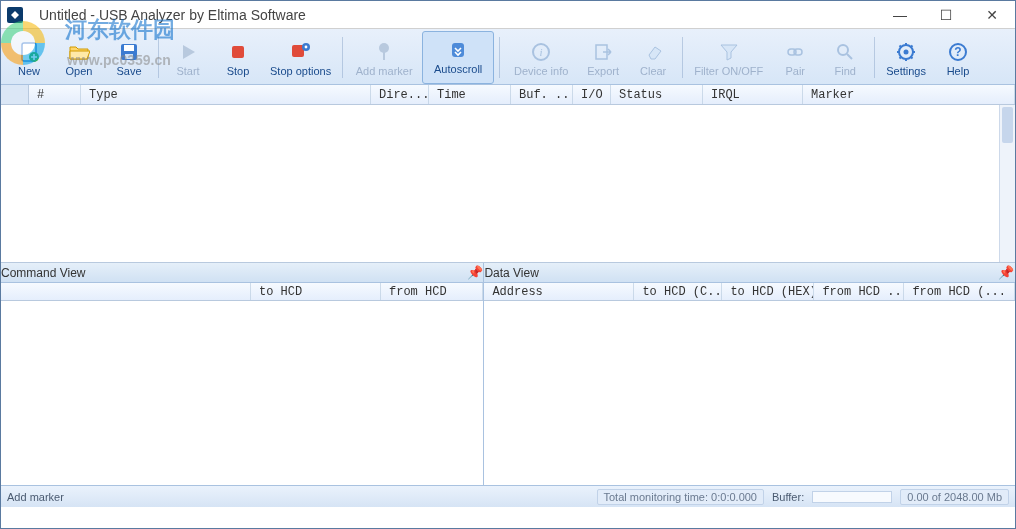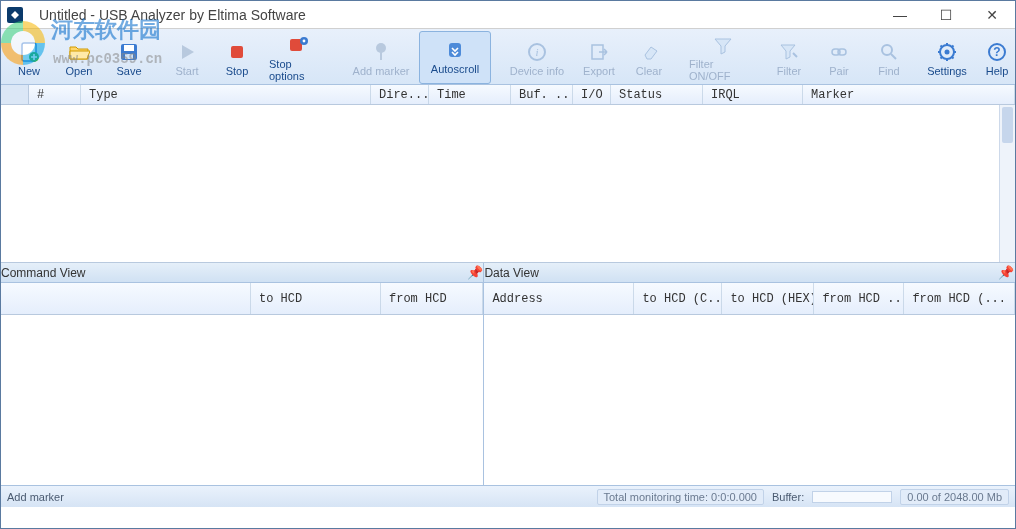--- a/index.html
+++ b/index.html
@@ -76,37 +76,37 @@
 
   .panes { display:flex; height: 222px; }
   .pane { flex:1; display:flex; flex-direction:column; background:#fff; }
   .pane + .pane { border-left:1px solid #a9c2e0; }
   .panehead {
     height:20px; background:linear-gradient(#e5eff9,#d0e1f3); border-bottom:1px solid #a9c2e0;
     display:flex; align-items:center; padding:0 0; font-size:12px; color:#333;
     justify-content:space-between;
   }
   .pin { color:#5a7aa0; font-size:13px; }
-  .panelisthead { height:32px; background:linear-gradient(#f6faff,#e5eefc); border-bottom:1px solid #b8c9de; display:flex; font-family:"Courier New",monospace; font-size:12px;}
+  .panelisthead { height:18px; background:linear-gradient(#f6faff,#e5eefc); border-bottom:1px solid #b8c9de; display:flex; font-family:"Courier New",monospace; font-size:12px;}
   .panelisthead .col { padding:0 8px; border-right:1px solid rgba(180,200,220,0.6); display:flex; align-items:center; white-space:nowrap; overflow:hidden; }
   .panebody { flex:1; background:#fff; }
 
   .statusbar {
     height:22px; background:linear-gradient(#eaf2fc,#d6e4f5);
     border-top:1px solid #a9c2e0; display:flex; align-items:center;
     font-size:11px; color:#4a5a70; padding:0 6px; gap:8px;
   }
   .statusbar .sfill { flex:1; }
   .statusbar .pill { background:#e2ecf9; border:1px solid #c1d2e8; padding:1px 6px; border-radius:2px; color:#6a7a90; }
   .statusbar .buf { width:80px; height:12px; background:#f7fafe; border:1px solid #c1d2e8; }
 
   .watermark {
     position:absolute; left:0; top:14px; pointer-events:none; opacity:0.55;
-    font-size:22px; font-weight:bold; display:flex; align-items:center; gap:6px;
-    font-family:Liberation Mono, monospace;
+    font-size:22px; font-weight:bold; display:flex; align-items:center; gap:20px;
+    font-family:Liberation Sans, sans-serif;
   }
   .watermark .logo { width:44px;height:44px;border-radius:50%;background:conic-gradient(#f7b500 0 90deg,#00a1e4 90deg 180deg,#ff9b00 180deg 270deg,#3ad27a 270deg 360deg);position:relative;}
   .watermark .logo::after{content:"";position:absolute;inset:10px;border-radius:50%;background:#fff;}
   .watermark .t1{color:#0068c9;}
   .watermark .t2{color:#888;font-size:14px;margin-left:2px;}
 </style>
 </head>
 <body>
 
 <div class="titlebar">
@@ -239,29 +239,20 @@
   </div>
   <div class="tbsep"></div>
 
   <div class="tbtn xwide disabled">
     <div class="ic">
         <svg width="20" height="18">
           <path d="M2 2h16l-6 7v6l-4 2v-8z" fill="#d7e6f7" stroke="#a9c2e0"></path>
         </svg>
       </div>
     <span>Filter ON/OFF</span>
-  </div>
-  <div class="tbtn disabled">
-    <div class="ic">
-        <svg width="20" height="18">
-          <path d="M2 2h14l-5 6v6l-4 2v-8z" fill="#d7e6f7" stroke="#a9c2e0"></path>
-          <path d="M14 10l4 4" stroke="#a9c2e0" stroke-width="2"></path>
-        </svg>
-      </div>
-    <span>Filter</span>
   </div>
   <div class="tbtn disabled">
     <div class="ic">
         <svg width="20" height="18">
           <rect x="3" y="6" width="8" height="6" rx="3" fill="none" stroke="#a9c2e0" stroke-width="1.5"></rect>
           <rect x="9" y="6" width="8" height="6" rx="3" fill="none" stroke="#a9c2e0" stroke-width="1.5"></rect>
         </svg>
       </div>
     <span>Pair</span>
   </div>

